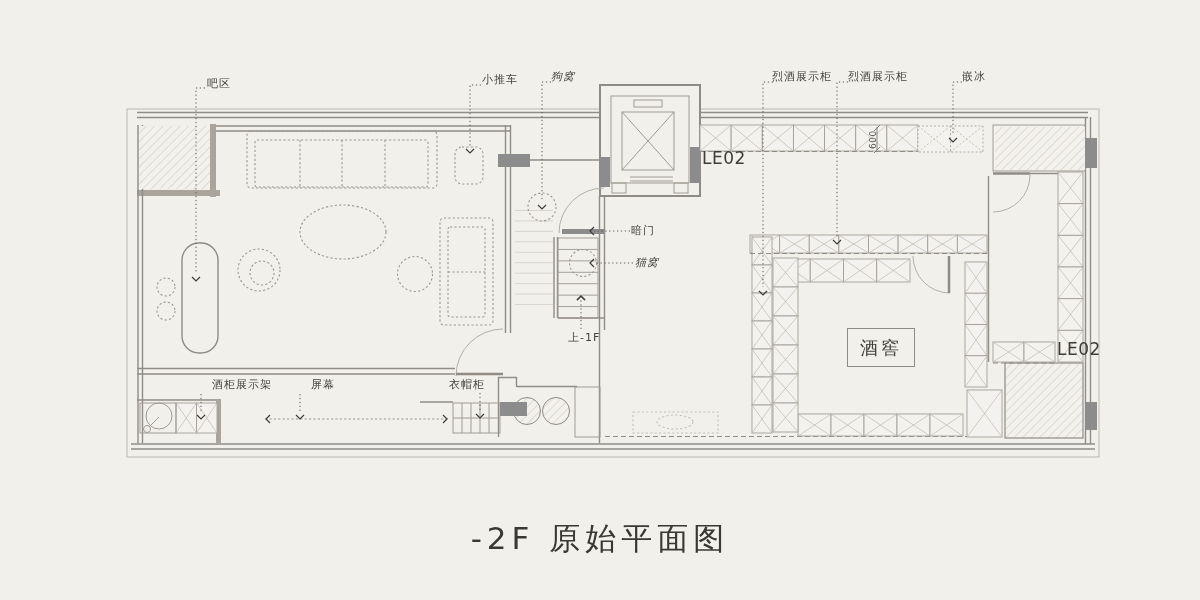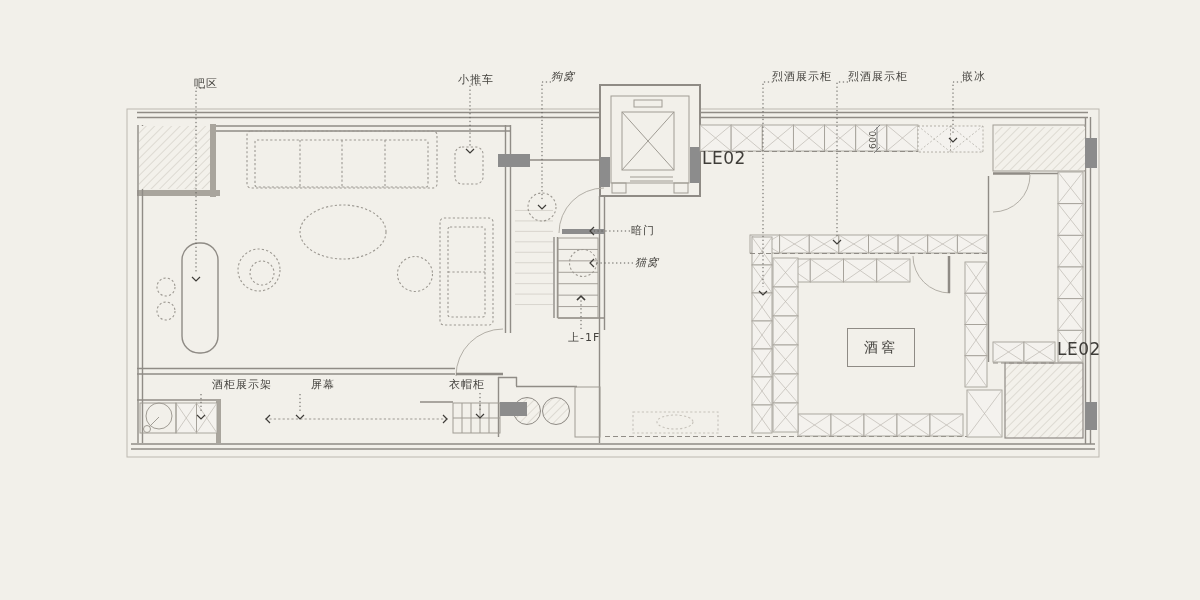--- a/index.html
+++ b/index.html
@@ -2,21 +2,21 @@
 <html><head>
 <meta charset="utf-8">
 <style>
   html,body{margin:0;padding:0;}
   .stage{position:relative;width:1200px;height:600px;background:#f2f0ea;overflow:hidden;
          font-family:"DejaVu Sans",sans-serif;}
   .stage svg{position:absolute;left:0;top:0;}
   .lbl{position:absolute;font-size:11px;color:#45433f;letter-spacing:1px;white-space:nowrap;line-height:1;}
   .lbl.le{font-size:17px;letter-spacing:.5px;color:#3f3d39;}
   .cellar-label-box{position:absolute;left:847px;top:328px;width:66px;height:37px;border:1px solid #8f8b85;
-         display:flex;align-items:center;justify-content:center;font-size:14px;letter-spacing:3px;color:#3f3d39;}
+         display:flex;align-items:center;justify-content:center;font-size:18px;letter-spacing:3px;color:#3f3d39;}
   .dim600{position:absolute;left:868px;top:149px;font-size:9px;color:#55534e;
          transform:rotate(-90deg);transform-origin:left top;letter-spacing:.5px;}
   .title{position:absolute;left:0;right:0;top:518px;text-align:center;font-size:31px;
          letter-spacing:5px;color:#3a3834;font-weight:500;}
   
   .bnd{fill:none;stroke:#bcb8b0;stroke-width:1;}
   .wall{stroke:#908c86;stroke-width:1.4;fill:none;}
   .wallband{fill:#a9a59d;}
   .dark{fill:#8c8c8c;}
   .thin{stroke:#a09c94;stroke-width:1;fill:none;}
@@ -384,31 +384,32 @@
     <path class="ar" d="M594,227 l-4,4 l4,4"></path>
     <path class="ar" d="M594,259 l-4,4 l4,4"></path>
     <path class="ar" d="M577,300 l4,-4 l4,4"></path>
   </g>
 
   <g>
     <path class="dim" d="M877,127 V150 M874,131 L880,125 M874,153 L880,147"></path>
   </g>
 </svg>
 
-<div class="lbl" style="left:194px;top:78px;">吧区</div>
-<div class="lbl" style="left:458px;top:74px;">小推车</div>
+<div class="lbl" style="left:207px;top:78px;">吧区</div>
+<div class="lbl" style="left:482px;top:74px;">小推车</div>
 <div class="lbl" style="left:551px;top:71px;font-style:italic;">狗窝</div>
 <div class="lbl" style="left:772px;top:71px;">烈酒展示柜</div>
 <div class="lbl" style="left:848px;top:71px;">烈酒展示柜</div>
 <div class="lbl" style="left:962px;top:71px;text-align:right;">嵌冰</div>
 <div class="lbl le" style="left:702px;top:150px;">LE02</div>
 <div class="lbl" style="left:631px;top:225px;">暗门</div>
 <div class="lbl" style="left:635px;top:257px;font-style:italic;">猫窝</div>
 <div class="lbl" style="left:568px;top:332px;">上-1F</div>
 <div class="lbl" style="left:212px;top:379px;text-align:center;">酒柜展示架</div>
 <div class="lbl" style="left:311px;top:379px;">屏幕</div>
 <div class="lbl" style="left:449px;top:379px;">衣帽柜</div>
 <div class="lbl le" style="left:1057px;top:341px;">LE02</div>
 <div class="cellar-label-box">
   <span>酒窖</span>
 </div>
 <div class="dim600">600</div>
+<div class="title">-2F 原始平面图</div>
 </div>
 
 </body></html>

